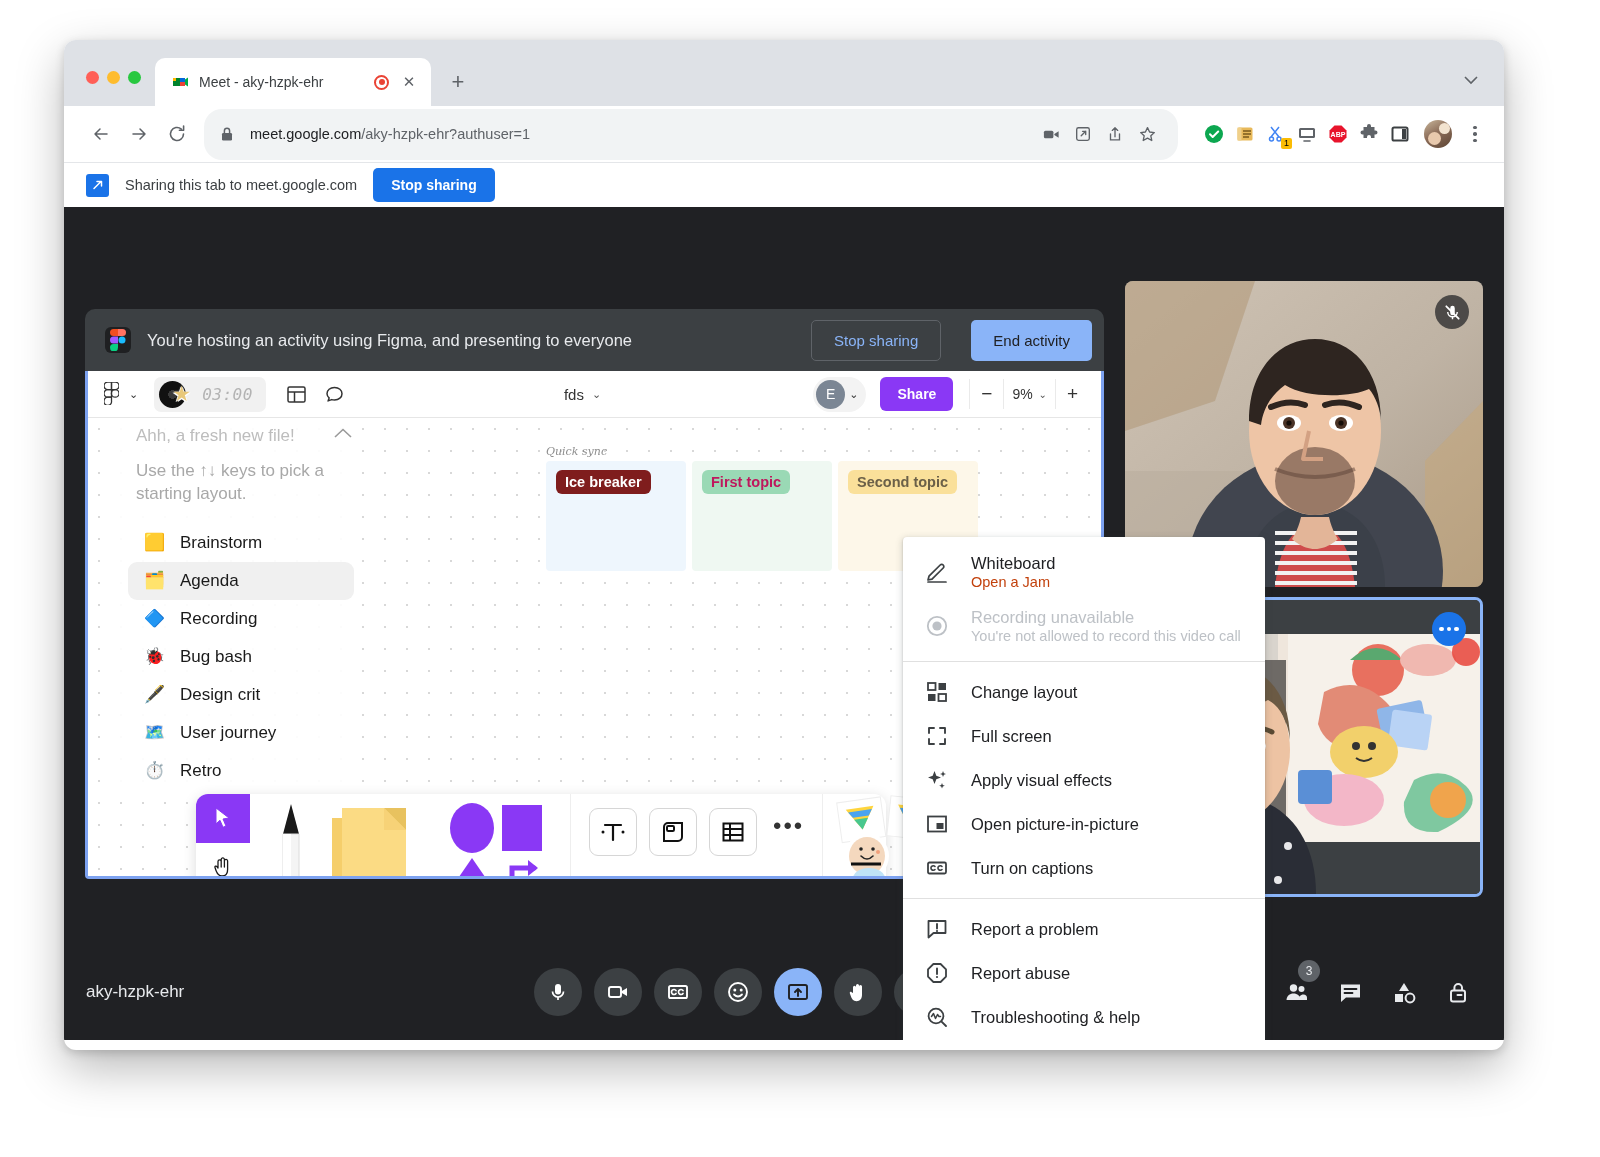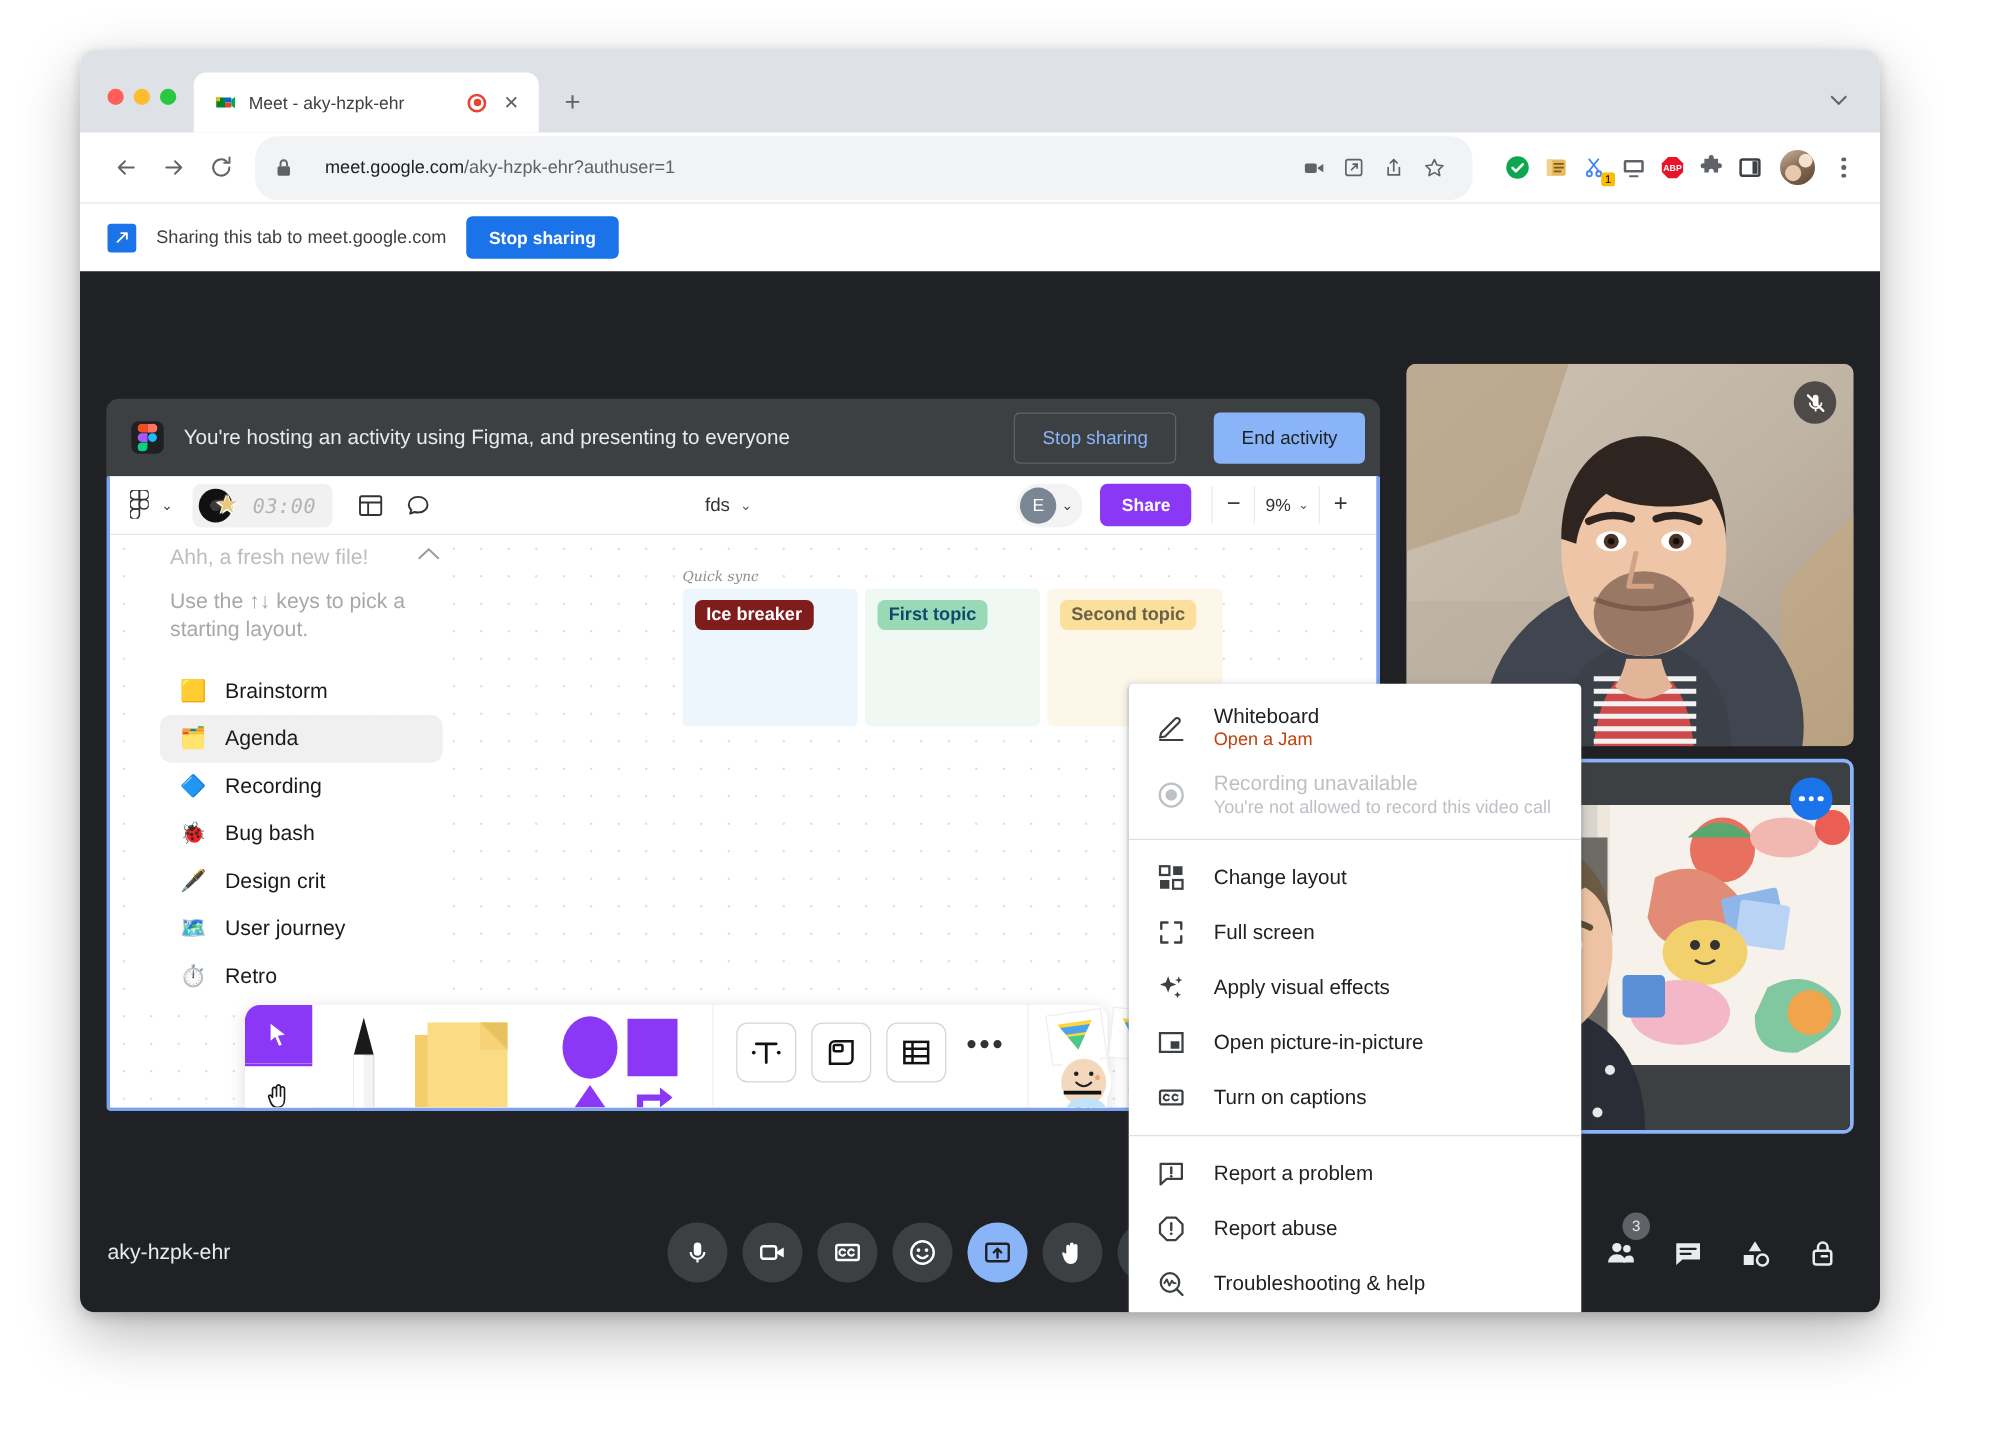--- a/index.html
+++ b/index.html
@@ -83,21 +83,21 @@
   }
   .nav-btn {
     width: 34px; height: 34px; flex: 0 0 auto;
     display: flex; align-items: center; justify-content: center;
     color: #5f6368; border-radius: 50%;
   }
   #omnibox {
     flex: 1 1 auto; height: 51px;
     background: #f1f3f4; border-radius: 18px;
     display: flex; align-items: center;
-    padding: 16px 16px; gap: 26px;
+    padding: 16px 16px; gap: 16px;
     margin: 0 8px 0 6px;
   }
   #omnibox-url { font-size: 14.5px; color: #5f6368; white-space: nowrap; }
   #omnibox-url b { color: #202124; font-weight: 400; }
   #omnibox-actions { display: flex; align-items: center; gap: 2px; }
   .omni-icon {
     width: 30px; height: 30px;
     display: flex; align-items: center; justify-content: center;
     color: #5f6368; border-radius: 50%;
   }
@@ -128,21 +128,21 @@
     display: flex; flex-direction: column; align-items: center;
     justify-content: center; gap: 3px;
   }
   #browser-menu i {
     width: 3.5px; height: 3.5px; border-radius: 50%; background: #5f6368;
     display: block;
   }
 
   
   #sharing-bar {
-    height: 55px; background: #fff;
+    height: 45px; background: #fff;
     border-top: 1px solid #e4e6e9;
     display: flex; align-items: center;
     padding-left: 22px; gap: 16px;
   }
   #share-tab-icon {
     width: 23px; height: 23px; border-radius: 3px;
     background: #1a73e8; color: #fff;
     display: flex; align-items: center; justify-content: center;
     flex: 0 0 auto;
   }
@@ -771,21 +771,21 @@
                 </div>
               </div>
           </div>
 
           <div id="quick-sync-label">Quick sync</div>
           <div id="sync-columns">
               <div class="sync-col" style="left: 458px; background: rgb(238, 246, 253);">
                 <div class="chip" style="background: #7f1d1d; color: rgb(255, 255, 255);">Ice breaker</div>
               </div>
               <div class="sync-col" style="left: 604px; background: rgb(239, 248, 242);">
-                <div class="chip" style="background: rgb(154, 217, 181); color: #0c4a6e;">First topic</div>
+                <div class="chip" style="background: rgb(154, 217, 181); color: #be185d;">First topic</div>
               </div>
               <div class="sync-col" style="left: 750px; background: rgb(253, 247, 233);">
                 <div class="chip" style="background: rgb(250, 224, 154); color: rgb(107, 96, 72);">Second topic</div>
               </div>
             </div>
 
           <div id="figjam-tools">
             <div id="tool-cursor-col">
               <div id="tool-cursor">
                 <svg width="22" height="24" viewBox="0 0 22 24">

